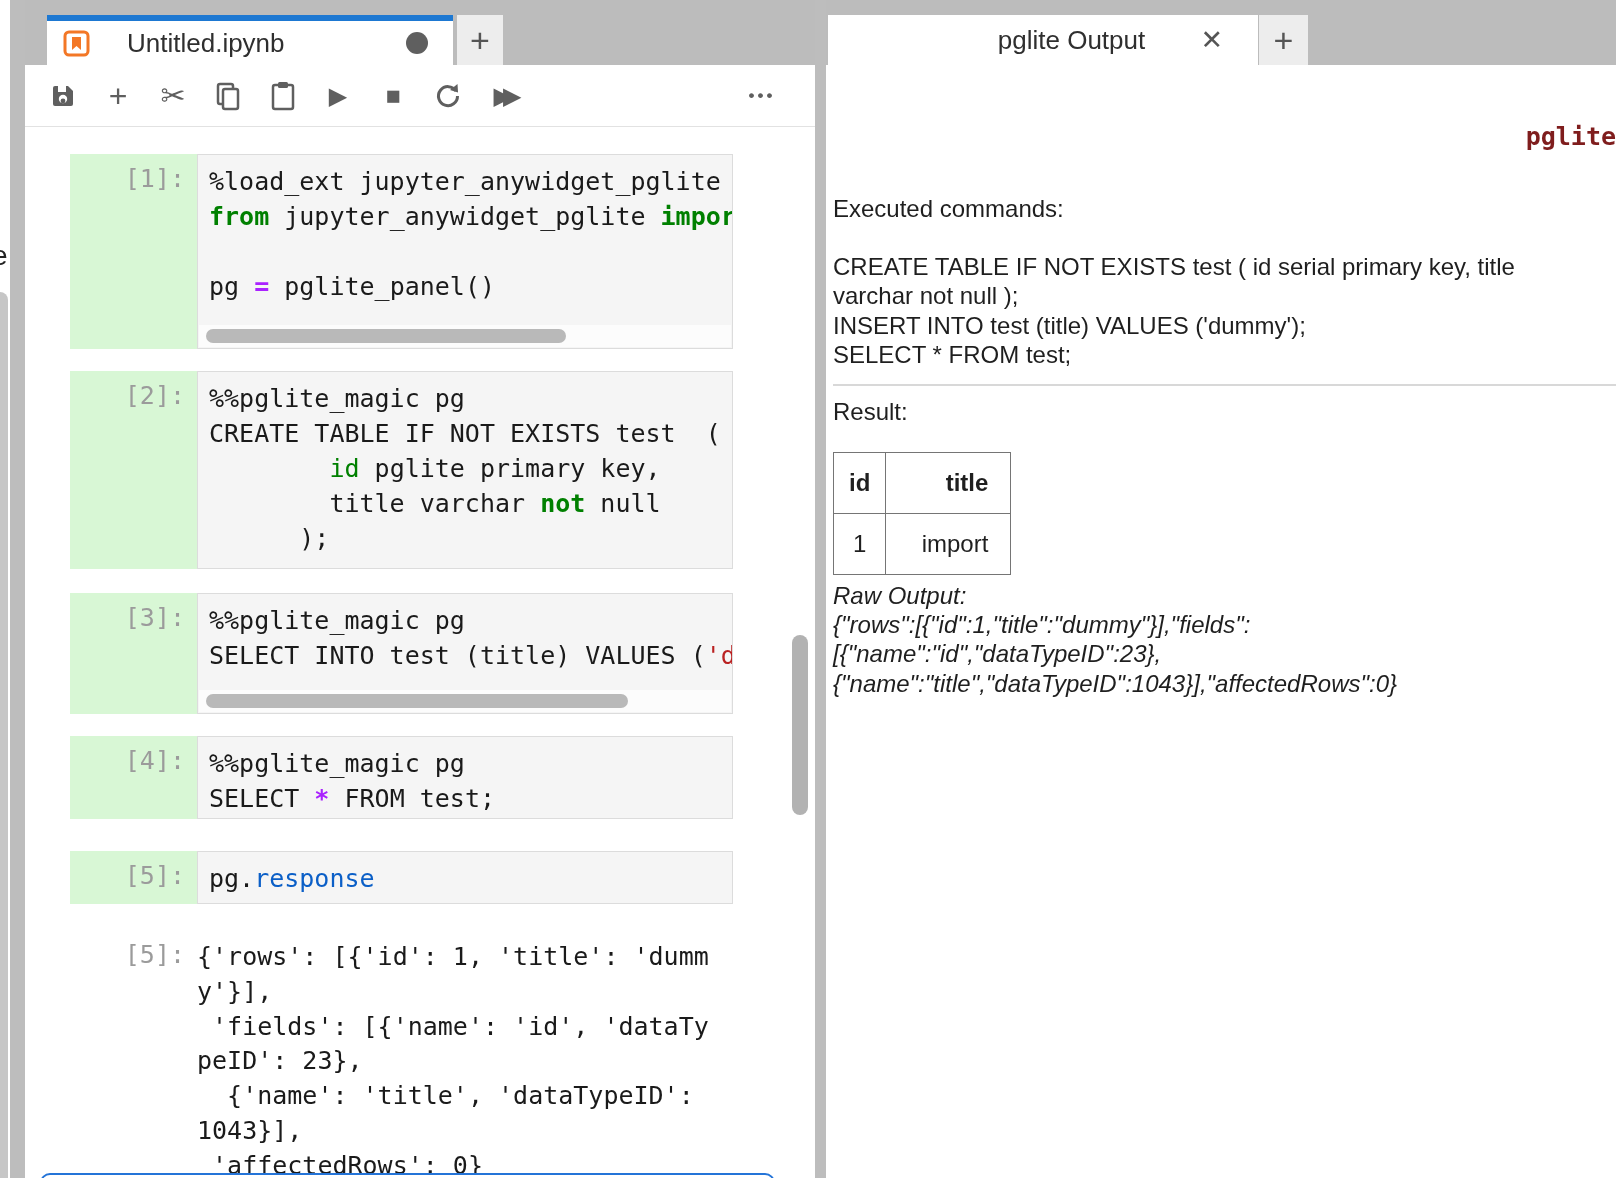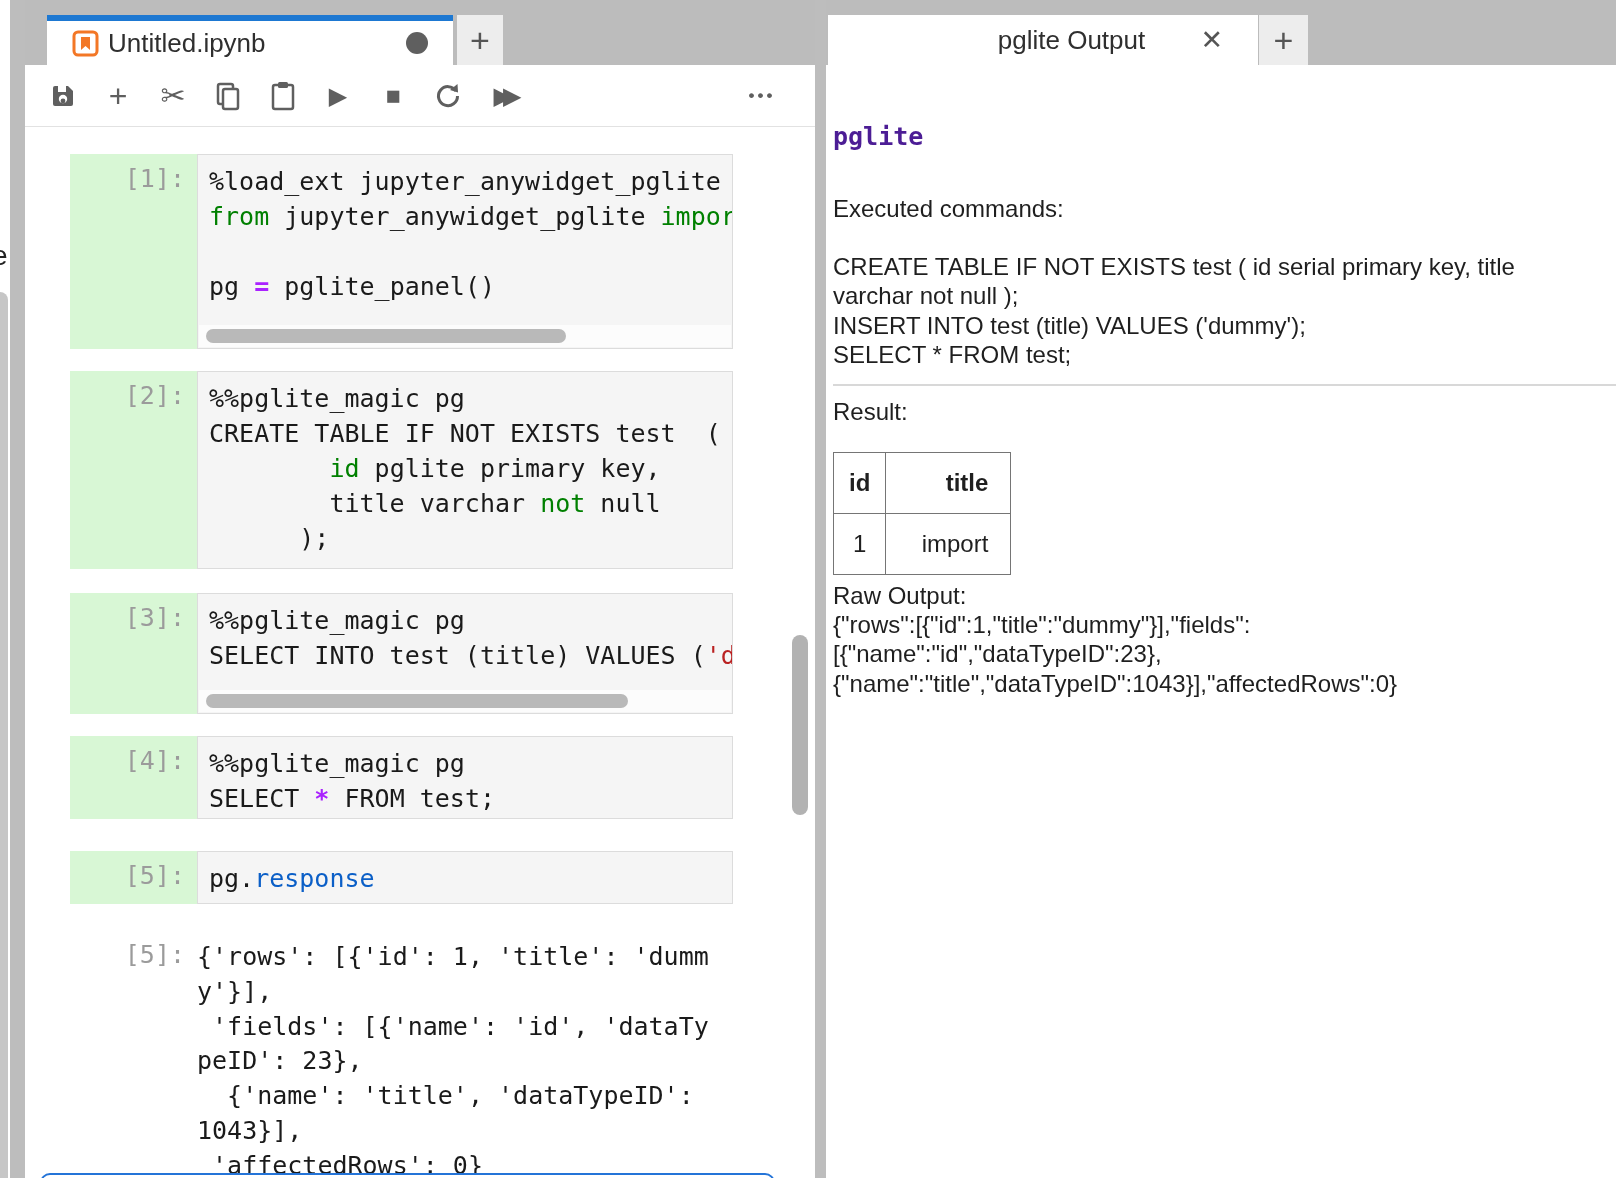--- a/index.html
+++ b/index.html
@@ -7,42 +7,42 @@
        font-family:"Liberation Sans",sans-serif;position:relative;}
   
   .underlay{position:absolute;left:0;top:0;width:10px;height:1178px;background:#fff;overflow:hidden;}
   .underlay-text{position:absolute;left:-8px;top:240px;font-size:28px;color:#222;}
   .underlay-thumb{position:absolute;left:0;top:292px;width:8px;height:886px;background:#c6c6c6;border-radius:0 8px 0 0;}
   .left-vbar{position:absolute;left:10px;top:0;width:15px;height:1178px;background:#bdbdbd;}
   
   .nb-panel{position:absolute;left:25px;top:0;width:790px;height:1178px;background:#fff;}
   .tabbar{position:absolute;left:0;top:0;right:0;height:65px;background:#bcbcbc;}
   .tab{position:absolute;top:15px;height:50px;background:#fff;display:flex;align-items:center;box-sizing:border-box;}
-  .nb-tab{left:22px;width:406px;border-top:6px solid #1d78d2;padding-left:25px;}
+  .nb-tab{left:22px;width:406px;border-top:6px solid #1d78d2;padding-left:16px;gap:28px;}
   .tab-title{font-size:26px;color:#2f2f2f;margin-left:9px;white-space:nowrap;}
   .dirty-dot{position:absolute;right:25px;top:50%;margin-top:-11px;width:22px;height:22px;border-radius:50%;background:#5f5f5f;}
   .plus-tab{position:absolute;top:15px;width:46px;height:50px;background:#ededed;display:flex;align-items:center;justify-content:center;font-size:34px;color:#555;}
   .nb-plus{left:432px;}
   
   .nb-toolbar{position:absolute;left:0;top:65px;right:0;height:62px;background:#fff;border-bottom:1px solid #e2e2e2;
               display:flex;align-items:center;padding-left:23px;box-sizing:border-box;}
   .tbi{width:30px;height:34px;margin-right:25px;display:flex;align-items:center;justify-content:center;
        color:#5f5f5f;font-size:26px;flex:none;}
   .tbi svg{display:block;}
   .tbi-more{margin-left:auto;margin-right:38px;letter-spacing:3px;font-size:17px;font-weight:bold;}
   .tbi-runall{letter-spacing:-9px;font-size:24px;padding-right:9px;}
   
   .nb-content{position:absolute;left:0;top:128px;width:790px;height:1050px;background:#fff;overflow:hidden;}
   .cell{position:absolute;left:45px;width:663px;display:flex;}
   .gutter{width:127px;flex:none;background:#d8f7d5;box-sizing:border-box;text-align:right;
           padding:10px 12px 0 0;color:#9b9b9b;font:25px "DejaVu Sans Mono",monospace;}
   .codearea{flex:1;background:#f5f5f5;border:1px solid #dcdcdc;box-sizing:border-box;
             padding:9px 0 0 11px;overflow:hidden;position:relative;}
   pre.code{margin:0;font:25px/35px "DejaVu Sans Mono",monospace;color:#1a1a1a;white-space:pre;}
-  .tok-k{color:#008000;font-weight:normal;}
+  .tok-k{color:#008000;font-weight:bold;}
   .tok-b{color:#008000;}
   .tok-o{color:#AA22FF;font-weight:bold;}
   .tok-s{color:#BA2121;}
   .tok-v{color:#0b5fc7;}
   .htrack{position:absolute;left:1px;right:1px;bottom:1px;height:22px;background:#fcfcfc;}
   .hthumb{position:absolute;bottom:5px;height:14px;background:#b9b9b9;border-radius:7px;}
   .outblock{position:absolute;left:45px;top:800px;width:663px;display:flex;overflow:hidden;}
   .outprompt{width:127px;flex:none;box-sizing:border-box;text-align:right;padding:12px 12px 0 0;
              color:#9b9b9b;font:25px "DejaVu Sans Mono",monospace;}
   .outpre{margin:0;padding-top:12px;font:25px/34.8px "DejaVu Sans Mono",monospace;color:#1a1a1a;white-space:pre;flex:1;overflow:hidden;}
@@ -52,31 +52,31 @@
   
   .divider{position:absolute;left:815px;top:0;width:11px;height:1178px;background:#bdbdbd;}
   
   .out-panel{position:absolute;left:826px;top:0;width:790px;height:1178px;background:#fff;}
   .out-tab{left:2px;width:430px;padding-left:57px;justify-content:center;}
   .out-tab .tab-title{margin-left:0;}
   .close-x{position:absolute;right:35px;top:50%;margin-top:-16px;font-size:27px;color:#555;line-height:32px;}
   .out-plus{left:433px;width:49px;}
   .out-content{position:absolute;left:0;top:65px;right:0;bottom:0;padding-left:7px;box-sizing:border-box;
                color:#1f1f1f;font-size:24px;overflow:hidden;}
-  .pglite-h{font:bold 25px "DejaVu Sans Mono",monospace;color:#4c1d95;margin:57px 0 0 0;}
+  .pglite-h{font:bold 25px "DejaVu Sans Mono",monospace;color:#7f1d1d;margin:57px 0 0 0;text-align:right;}
   .cmd-label{margin-top:44px;}
   .cmd-text{margin-top:29px;line-height:29.4px;white-space:pre-line;}
   .out-hr{border:none;border-top:2px solid #d8d8d8;margin:14px 0 0 0;}
   .result-label{margin-top:12px;}
   table.rt{border-collapse:collapse;margin-top:26px;}
   table.rt th,table.rt td{border:1px solid #757575;font-size:24px;color:#1f1f1f;}
   table.rt th{font-weight:bold;}
   table.rt th:first-child,table.rt td:first-child{text-align:center;padding:16px 15px;}
   table.rt th:last-child,table.rt td:last-child{text-align:right;padding:16px 22px;min-width:80px;}
-  .raw-text{margin-top:6px;line-height:29.4px;white-space:pre-line;}
+  .raw-text{margin-top:6px;line-height:29.4px;white-space:pre-line;font-style:italic;}
 </style>
 </head>
 <body>
 
 <div class="underlay">
   <span class="underlay-text">e</span>
   <div class="underlay-thumb"></div>
 </div>
 <div class="left-vbar"></div>
 

